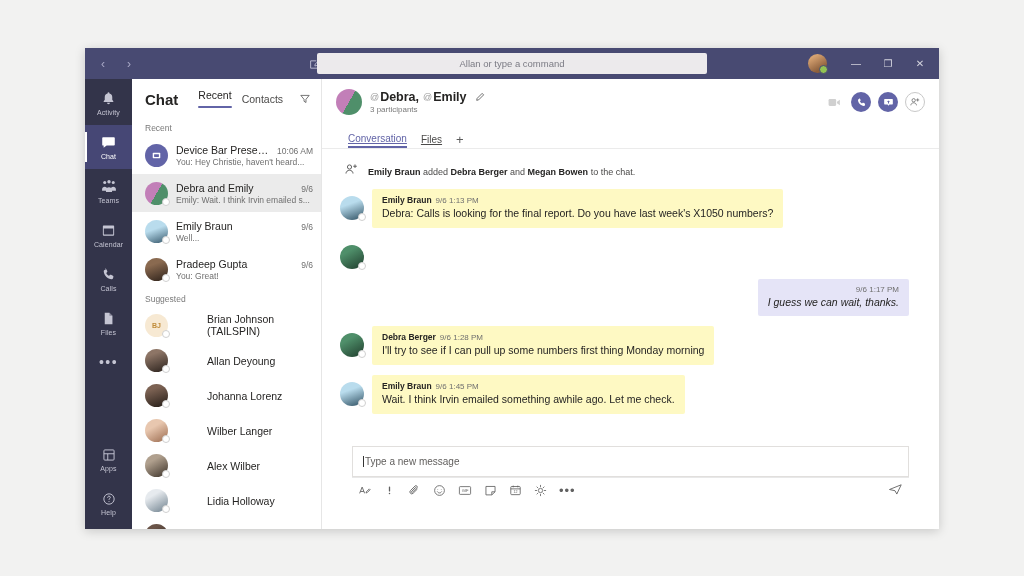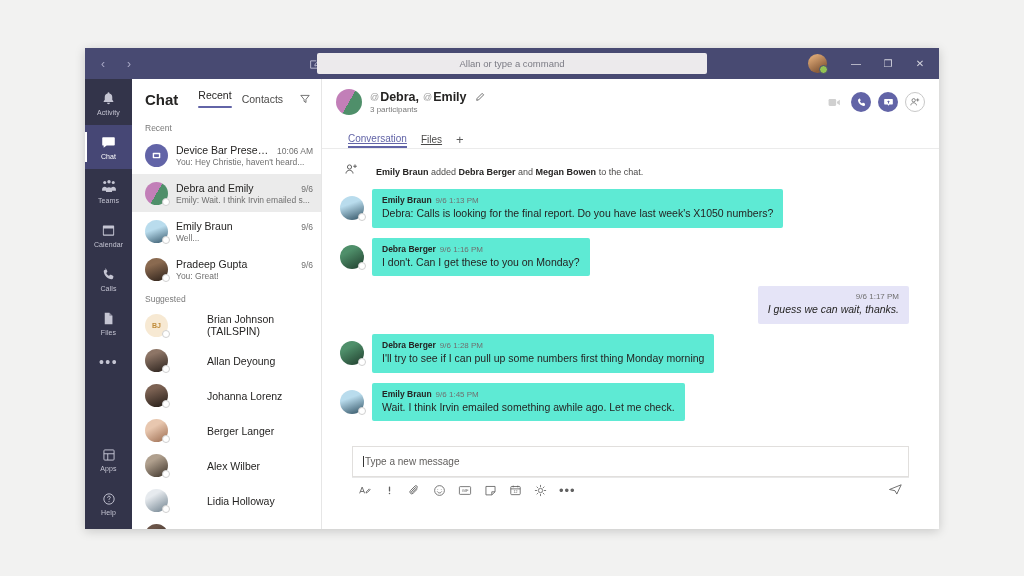--- a/index.html
+++ b/index.html
@@ -154,28 +154,28 @@
     padding-left: 26px; gap: 14px; border-bottom: 1px solid #ebebeb;
   }
   .tab { font-size: 10px; color: #4b4a49; cursor:pointer; padding-bottom:3px;text-decoration:underline; }
   .tab.active { color: #6264a7; border-bottom: 2px solid #6264a7; padding-bottom:2px; }
   .tab-plus { font-size: 13px; color:#5a5a5a; cursor:pointer; padding-bottom:1px; }
 
   
   .messages {
     flex: 1; overflow: hidden; padding: 10px 30px 4px 18px; position:relative;
   }
-  .sysmsg { display:flex; align-items:center; gap:17px; padding: 3px 0 8px 4px; }
+  .sysmsg { display:flex; align-items:center; gap:9px; padding: 3px 0 8px 4px; }
   .sysmsg-text { font-size: 9px; color: #4b4a49; }
   .sysmsg-text b { font-weight:bold; color:#252423; }
   .msg { display:flex; gap: 8px; margin-bottom: 10px; align-items:flex-start; }
   .msg-av { width: 24px; height:24px; border-radius:50%; flex:0 0 24px; position:relative; overflow:visible; margin-top:7px;}
   .msg-av .pres { position:absolute; right:-2px; bottom:-1px; width:8px;height:8px;border-radius:50%;background:#fff;border:1px solid #d0d0d0;}
   .bubble {
-    background: #5eead4; border-radius: 2px; padding: 6px 10px 7px 10px;
+    background: #fef9c3; border-radius: 2px; padding: 6px 10px 7px 10px;
     max-width: 420px;
   }
   .b-meta { font-size: 8px; color: #6f6f6f; margin-bottom: 2px; }
   .b-meta b { color: #252423; font-size: 8.5px; font-weight: bold; margin-right:4px; }
   .b-text { font-size: 10.5px; color: #252423; line-height: 1.3; }
   .msg.own { justify-content: flex-end; margin-right: 0; }
   .msg.own .bubble { background: #e5e4f7; text-align: left; }
   .msg.own .b-text { text-align: right; font-style: italic; }
   .msg.own .b-meta { text-align: right; }
 
@@ -408,21 +408,21 @@
           <div class="av" style="background:linear-gradient(160deg,#7c6253 25%,#241c17 100%);">
             <span class="pres"></span>
           </div>
           <div class="contact-name">Johanna Lorenz</div>
         </div>
 
         <div class="contact-row">
           <div class="av" style="background:linear-gradient(150deg,#e8c7af 35%,#9a6a4e 100%);">
             <span class="pres"></span>
           </div>
-          <div class="contact-name">Berger Langer</div>
+          <div class="contact-name">Wilber Langer</div>
         </div>
 
         <div class="contact-row">
           <div class="av" style="background:linear-gradient(150deg,#b0a08e 30%,#3b3128 100%);">
             <span class="pres"></span>
           </div>
           <div class="contact-name">Alex Wilber</div>
         </div>
 
         <div class="contact-row">
@@ -515,24 +515,20 @@
           <div class="bubble">
             <div class="b-meta"><b>Emily Braun</b><span>9/6 1:13 PM</span></div>
             <div class="b-text">Debra: Calls is looking for the final report. Do you have last week's X1050 numbers?</div>
           </div>
         </div>
 
         <div class="msg">
           <div class="msg-av" style="background:linear-gradient(150deg,#4f8f6a 30%,#1f3c2c 100%);">
             <span class="pres"></span>
           </div>
-          <div class="bubble">
-            <div class="b-meta"><b>Debra Berger</b><span>9/6 1:16 PM</span></div>
-            <div class="b-text">I don't. Can I get these to you on Monday?</div>
-          </div>
         </div>
 
         <div class="msg own">
           <div class="bubble" style="min-width:130px;">
             <div class="b-meta"><span>9/6 1:17 PM</span></div>
             <div class="b-text">I guess we can wait, thanks.</div>
           </div>
         </div>
 
         <div class="msg">

